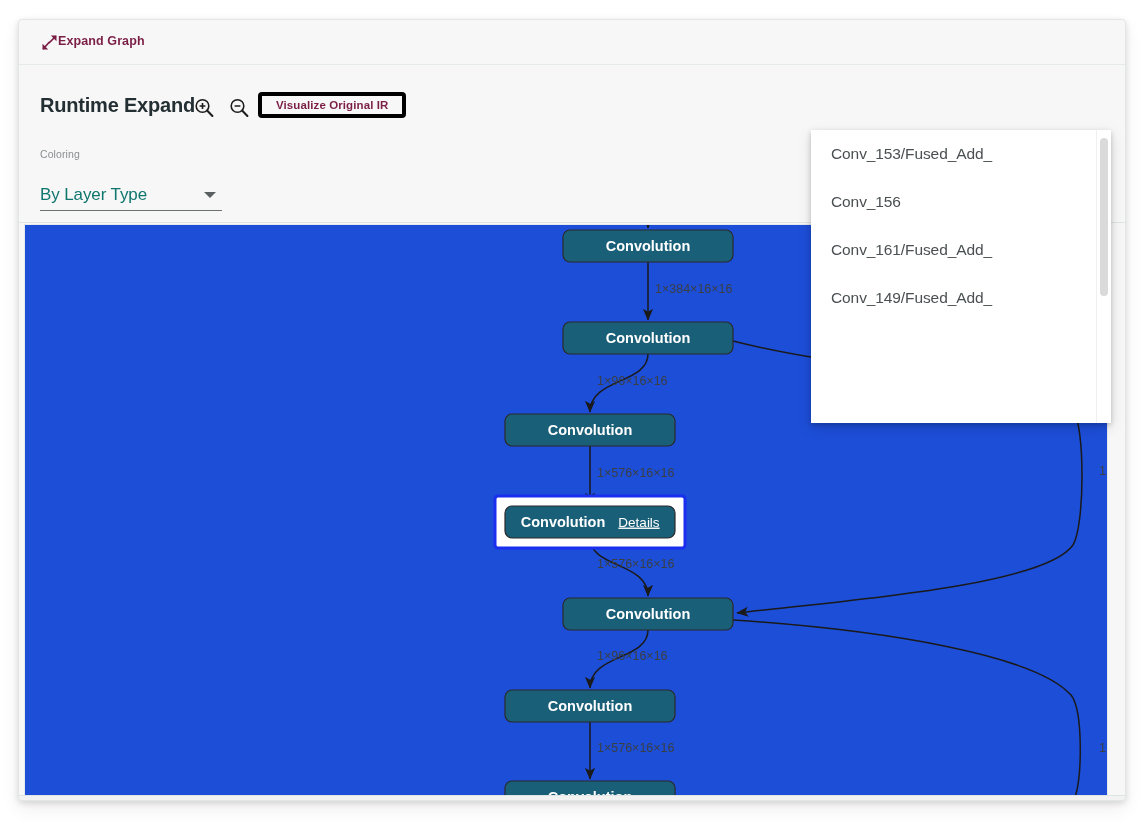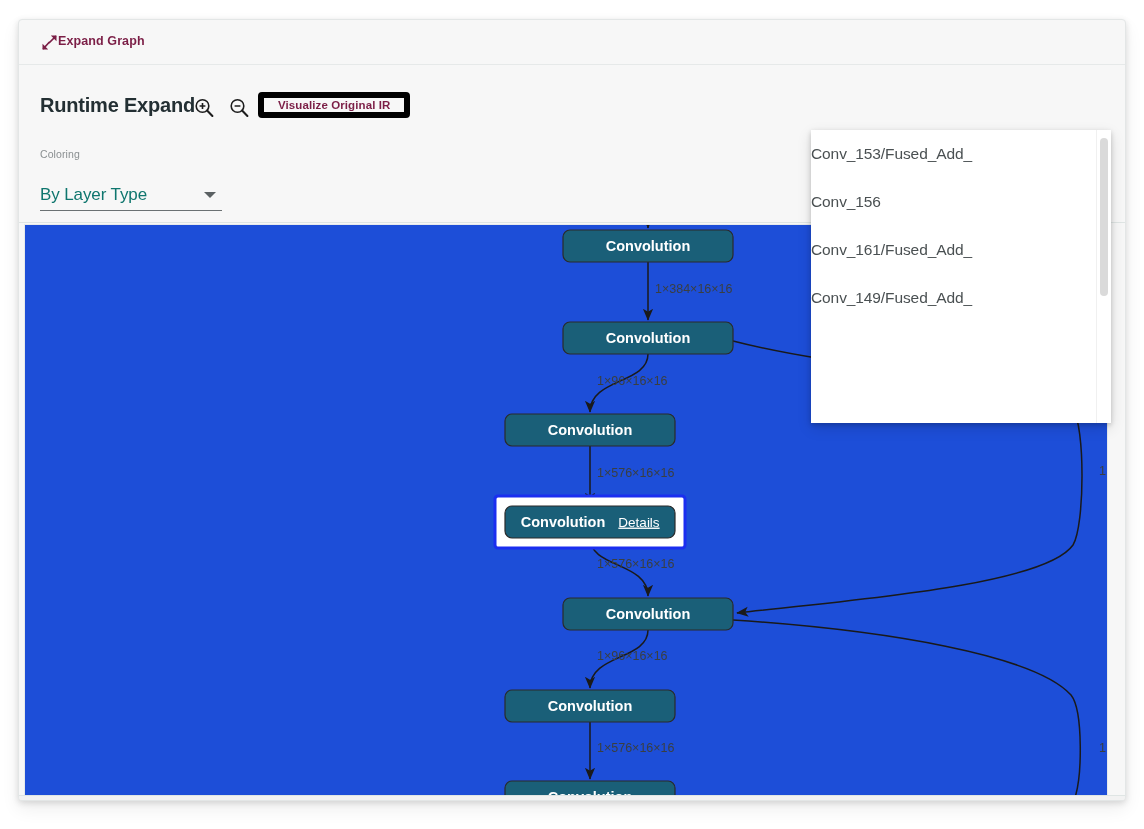--- a/index.html
+++ b/index.html
@@ -84,21 +84,21 @@
     cursor: pointer;
   }
   .zoom-in { left: 173px; }
   .zoom-out { left: 208px; }
 
   .vis-ir-btn {
     position: absolute;
     left: 239px; top: 26px;
     height: 26px;
     padding: 0 14px;
-    border: 6px solid #000000;
+    border: 4px solid #000000;
     border-radius: 4px;
     background: transparent;
     color: #7b1e46;
     font-family: "Liberation Sans", sans-serif;
     font-size: 11.5px;
     font-weight: bold;
     letter-spacing: 0.1px;
     cursor: pointer;
     display: flex;
     align-items: center;
@@ -190,21 +190,21 @@
   }
   .suggest-list {
     position: absolute;
     left: 0; top: 0;
     width: 292px;
     height: 293px;
   }
   .suggest-item {
     height: 48px;
     line-height: 48px;
-    padding-left: 0;
+    padding-left: 20px;
     font-size: 15.5px;
     color: #4a5052;
     white-space: nowrap;
     overflow: hidden;
     letter-spacing: -0.1px;
     cursor: pointer;
   }
   .suggest-scroll {
     position: absolute;
     right: 0; top: 0;

